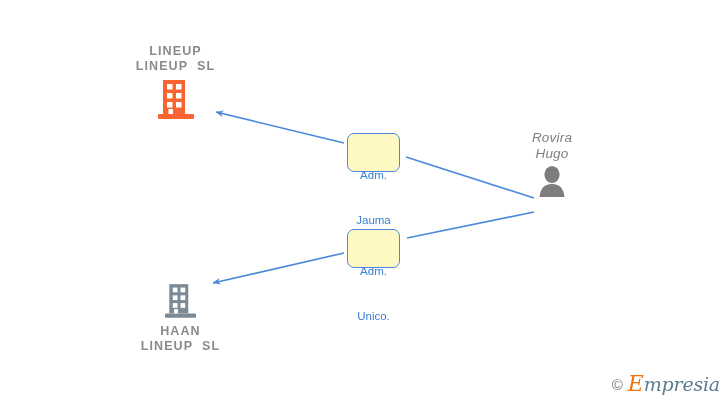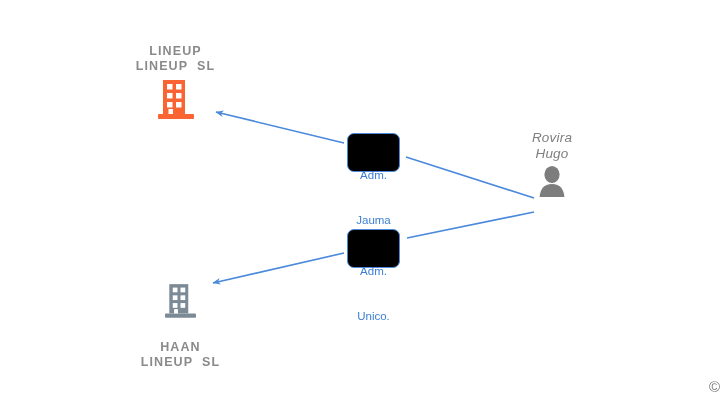--- a/index.html
+++ b/index.html
@@ -48,21 +48,21 @@
   .icon-wrap {
     display: block;
     margin: 0 auto;
   }
 
   
   .chip {
     position: absolute;
     border: 1.3px solid #4a89dc;
     border-radius: 7px;
-    background: #000000;
+    background: #fef9c3;
     color: #3d7fd4;
     font-size: 11.5px;
     line-height: 15px;
     text-align: center;
     padding: 4px 7px 5px 7px;
     box-sizing: border-box;
     white-space: pre;
   }
 
   
@@ -144,21 +144,21 @@
       <g fill="#ffffff">
         <rect x="9" y="6" width="5.5" height="5.5"></rect>
         <rect x="18" y="6" width="5.5" height="5.5"></rect>
         <rect x="9" y="15" width="5.5" height="5.5"></rect>
         <rect x="18" y="15" width="5.5" height="5.5"></rect>
         <rect x="9" y="24" width="5.5" height="5.5"></rect>
         <rect x="18" y="24" width="5.5" height="5.5"></rect>
         <rect x="10.5" y="31" width="4.5" height="5"></rect>
       </g>
     </svg>
-    <div class="node-label" style="margin-top:21px;">HAAN</div>
+    <div class="node-label" style="margin-top:5px;">HAAN</div>
     <div class="node-label">LINEUP  SL</div>
   </div>
 
   <div class="node" style="left:478px; top:130px; width:148px;font-style:italic;">
     <div class="node-label person">Rovira</div>
     <div class="node-label person">Hugo</div>
     <svg class="icon-wrap" width="34" height="32" viewBox="0 0 34 32" xmlns="http://www.w3.org/2000/svg" style="margin-top:4px;">
       <g fill="#7d7d7d">
         <ellipse cx="17" cy="9.5" rx="7.6" ry="8.6"></ellipse>
         <path d="M17 19 c-8.2 0 -11.8 5.2 -12.4 13 h24.8 c-0.6 -7.8 -4.2 -13 -12.4 -13 z"></path>
@@ -171,15 +171,16 @@
     <div>Jauma</div>
   </div>
 
   <div class="chip" style="left:347px; top:229px; width:53px; height:39px;">
     <div>Adm.</div>
     <div>Unico.</div>
   </div>
 
   <div id="watermark">
     <span class="copy">©</span>
+    <span class="brand"><span class="cap">E</span><span>mpresia</span></span>
   </div>
 
 </div>
 
 </body></html>

